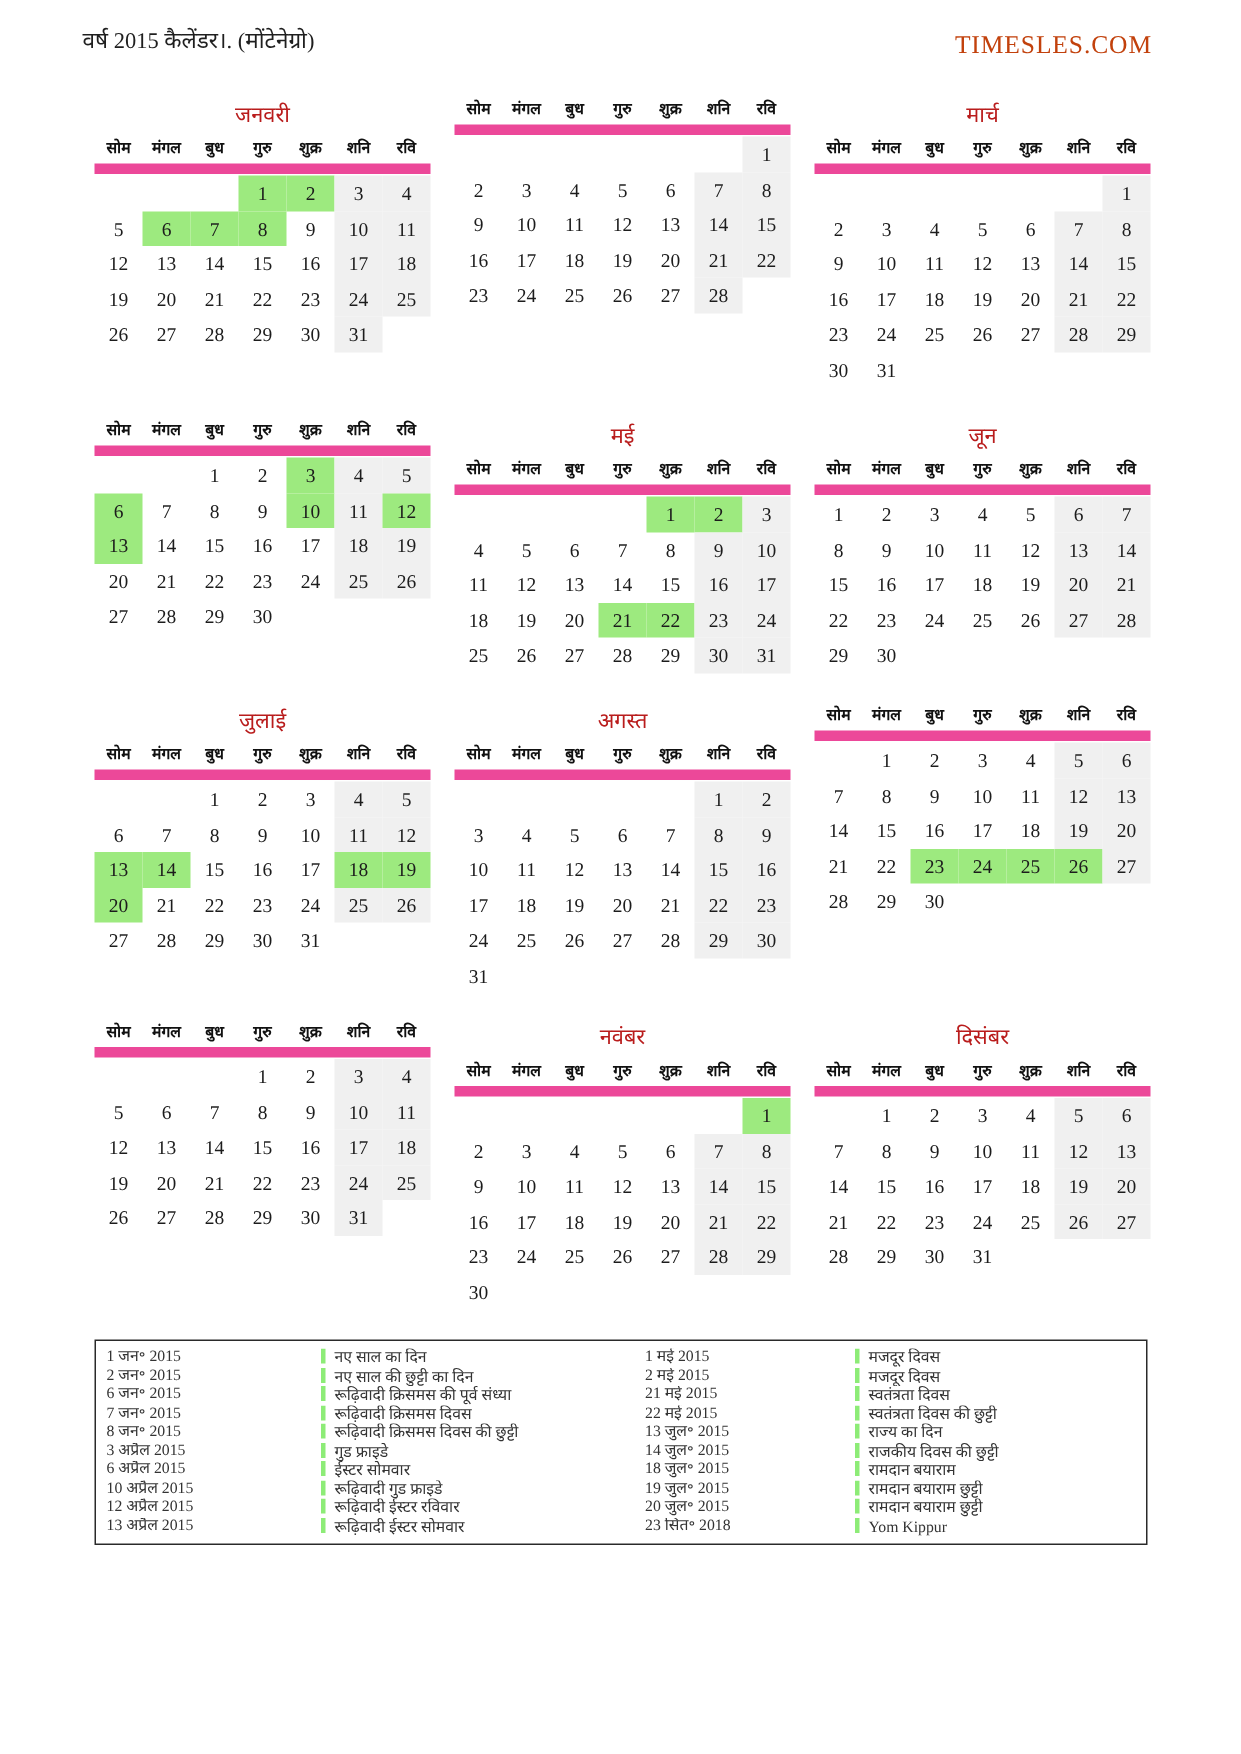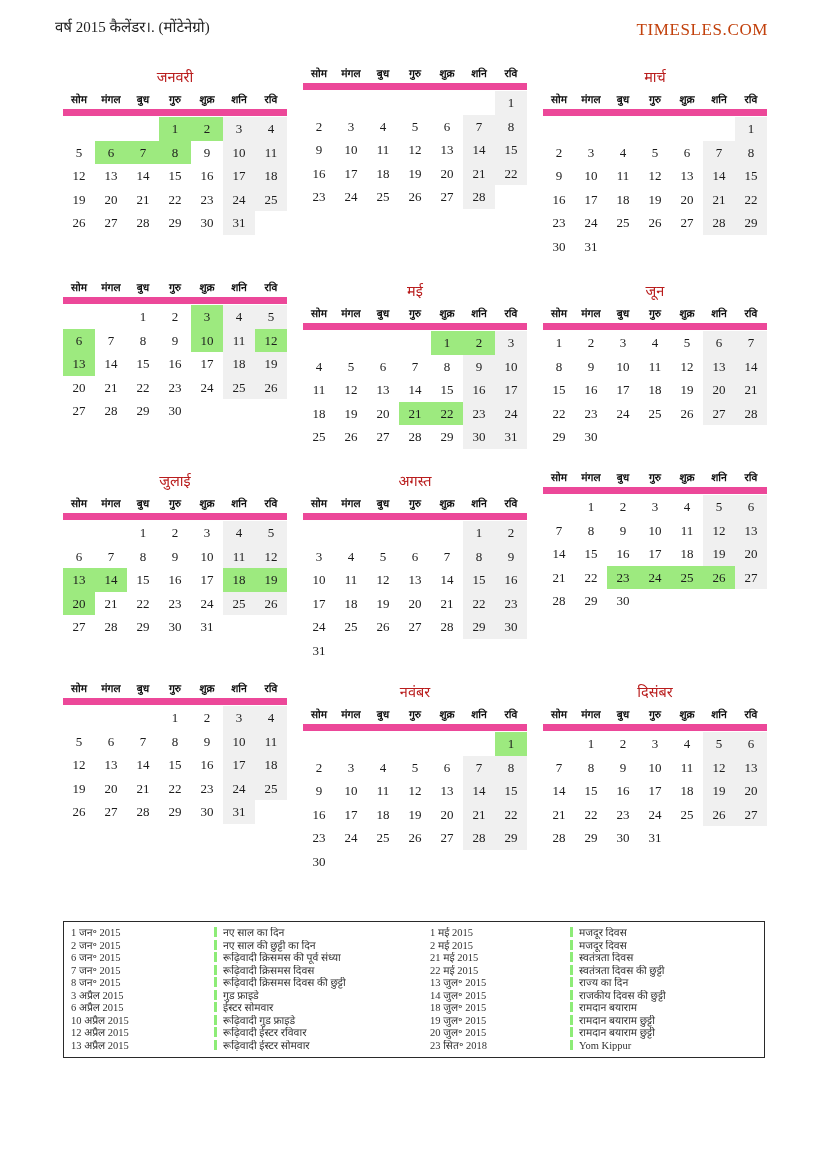--- a/index.html
+++ b/index.html
@@ -21,21 +21,21 @@
   .dow-row { display:grid; grid-template-columns:repeat(7,32px); border-bottom:7px solid #ec4899; }
   .dow { text-align:center; font-weight:bold; font-size:10.5px; height:19px; line-height:19px; color:#111; }
   .weeks { display:grid; grid-template-columns:repeat(7,32px); padding-top:1px; }
   .cell { height:23.6px; line-height:23.6px; text-align:center; font-size:13px; }
   .cell.weekend { background:#f0f0f0; }
   .cell.holiday { background:#9dea7f; }
 
   #legend {
     position:absolute; left:63px; top:893px; width:702px; height:137px;
     border:1px solid #2a2a2a; box-sizing:border-box; padding:5px 0 0 7px;
-    font-size:10.5px; color:#333;margin-top:28px;
+    font-size:10.5px; color:#333;
   }
   .legend-grid { display:grid; grid-template-columns:143px 216px 140px auto; }
   .legend-grid > div { height:12.5px; line-height:12.5px; overflow:hidden; }
   .bar { display:inline-block; width:3px; height:10px; background:#8dec77; margin-right:6px; vertical-align:-1px; }
 </style>
 </head>
 <body>
 
 <div class="page-title">वर्ष 2015 कैलेंडर।. (मोंटेनेग्रो)</div>
 <a class="site-link" href="#">TIMESLES.COM</a>

